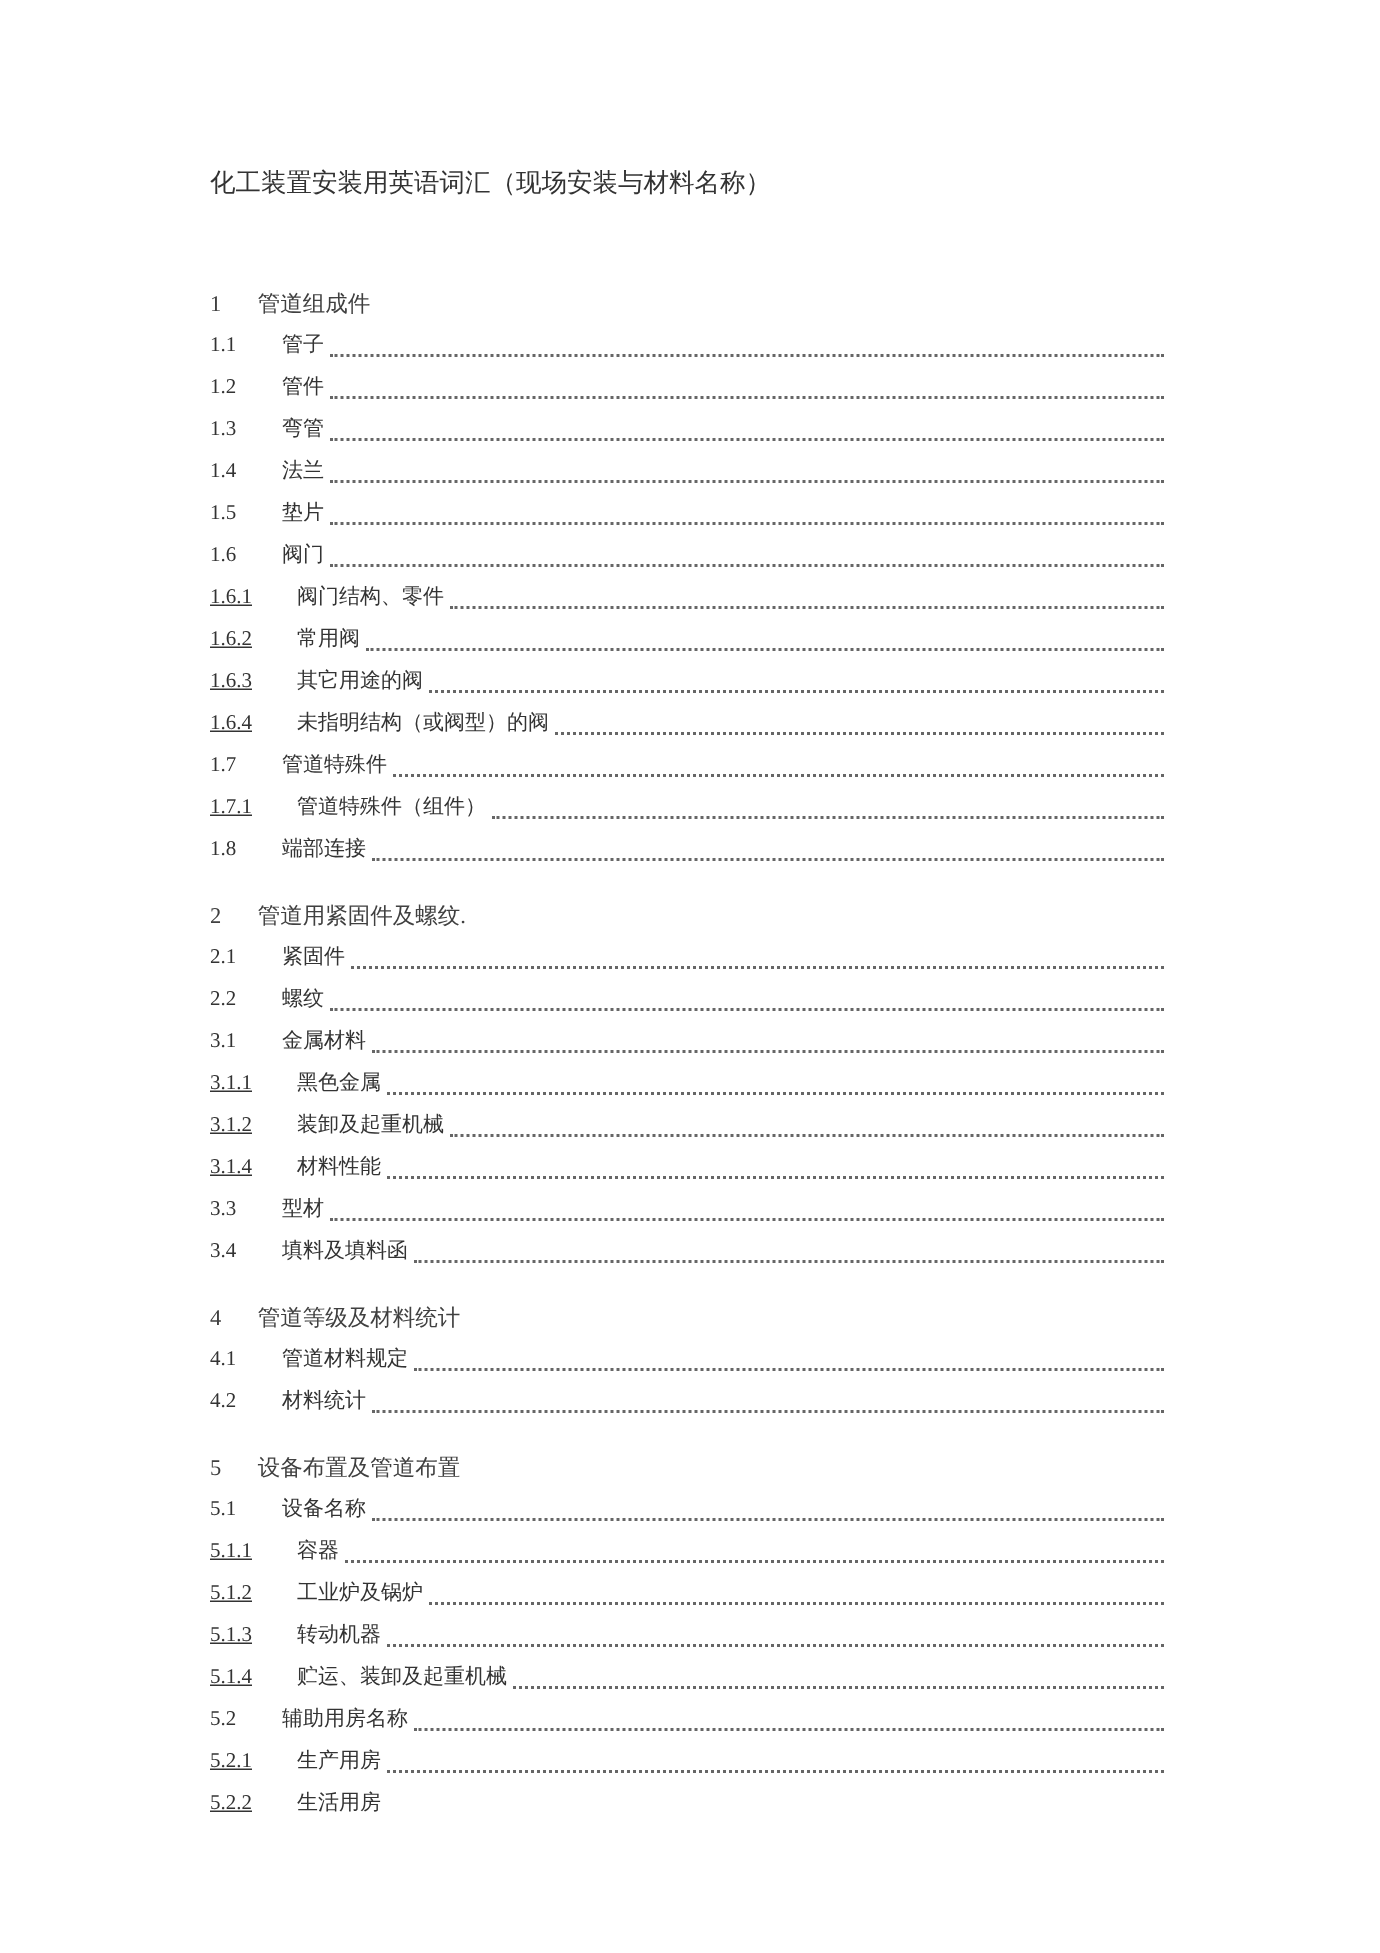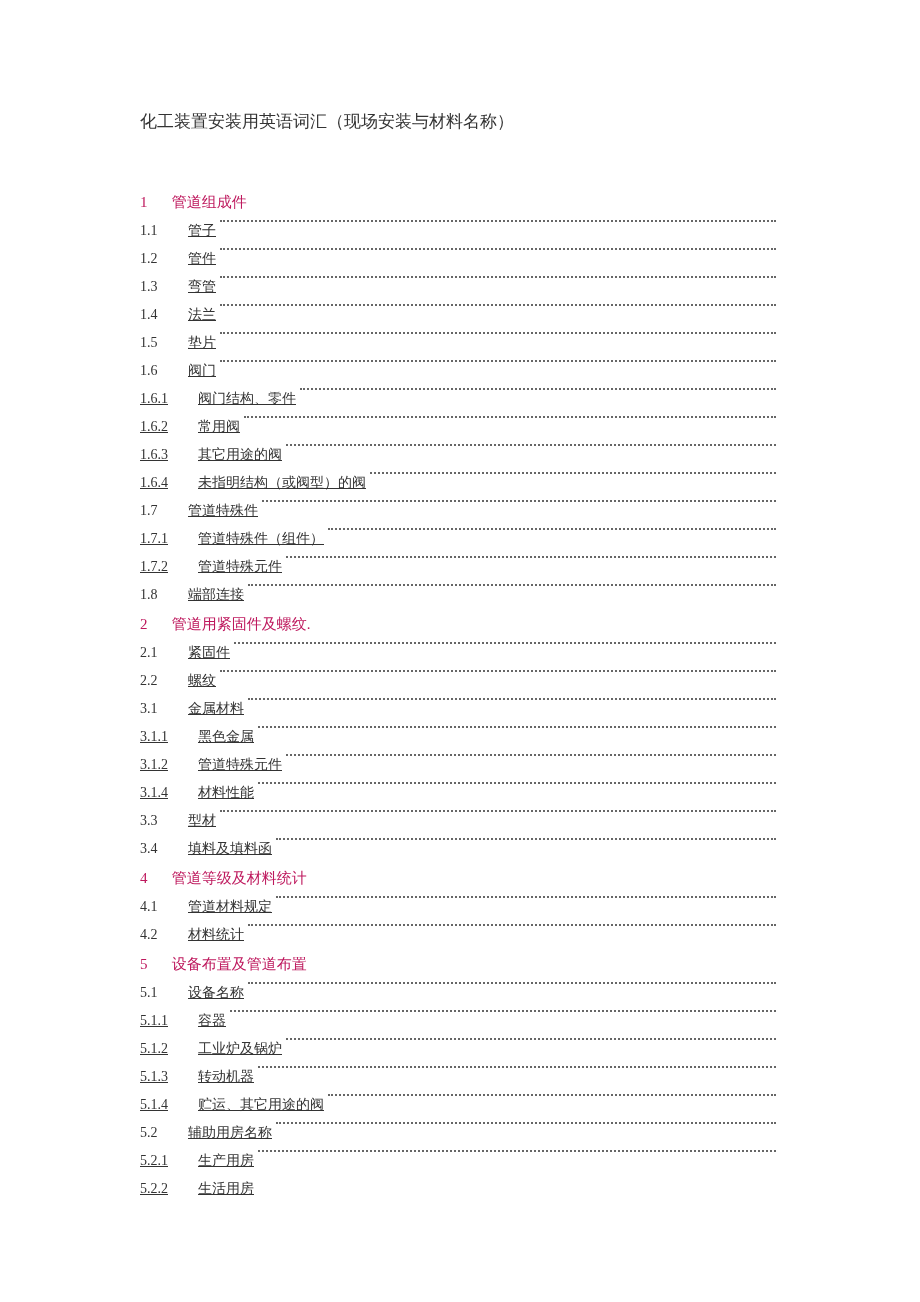--- a/index.html
+++ b/index.html
@@ -14,45 +14,44 @@
       font-family: "SimSun", "宋体", serif;
       padding: 110px 140px 60px 140px;
     }
     .doc-title {
       font-size: 17px;
       color: #333;
       margin-bottom: 60px;
     }
     .section-heading {
       font-size: 15px;
-      color: #be185d;
+      color: #404040;
       margin-bottom: 8px;
-      margin-top: 10px;
+      margin-top: 24px;
       font-family: Liberation Serif, serif;
     }
     .section-heading .num {
       display: inline-block;
       min-width: 28px;
     }
     .toc-entry {
       display: flex;
-      align-items: flex-start;
+      align-items: flex-end;
       font-size: 14px;
       color: #333;
       margin-bottom: 7px;
       line-height: 1.5;
     }
     .toc-num {
       display: inline-block;
       min-width: 48px;
       white-space: nowrap;
     }
     .toc-label {
       white-space: nowrap;
-      text-decoration: underline;
     }
     .toc-dots {
       flex: 1;
       border-bottom: 2px dotted #666;
       margin: 0 4px 3px 4px;
       min-width: 10px;
     }
     .indent-1 .toc-num {
       min-width: 58px;
       text-decoration: underline;
@@ -118,25 +117,20 @@
     <div class="toc-entry">
       <span class="toc-num">1.7</span>
       <span class="toc-label">管道特殊件</span>
       <span class="toc-dots"></span>
     </div>
     <div class="toc-entry indent-1">
       <span class="toc-num">1.7.1</span>
       <span class="toc-label">管道特殊件（组件）</span>
       <span class="toc-dots"></span>
     </div>
-    <div class="toc-entry indent-1">
-      <span class="toc-num">1.7.2</span>
-      <span class="toc-label">管道特殊元件</span>
-      <span class="toc-dots"></span>
-    </div>
     <div class="toc-entry">
       <span class="toc-num">1.8</span>
       <span class="toc-label">端部连接</span>
       <span class="toc-dots"></span>
     </div>
     <div class="section-heading"><span class="num">2</span><span> 管道用紧固件及螺纹.</span></div>
     <div class="toc-entry">
       <span class="toc-num">2.1</span>
       <span class="toc-label">紧固件</span>
       <span class="toc-dots"></span>
@@ -151,21 +145,21 @@
       <span class="toc-label">金属材料</span>
       <span class="toc-dots"></span>
     </div>
     <div class="toc-entry indent-1">
       <span class="toc-num">3.1.1</span>
       <span class="toc-label">黑色金属</span>
       <span class="toc-dots"></span>
     </div>
     <div class="toc-entry indent-1">
       <span class="toc-num">3.1.2</span>
-      <span class="toc-label">管道特殊元件</span>
+      <span class="toc-label">装卸及起重机械</span>
       <span class="toc-dots"></span>
     </div>
     <div class="toc-entry indent-1">
       <span class="toc-num">3.1.4</span>
       <span class="toc-label">材料性能</span>
       <span class="toc-dots"></span>
     </div>
     <div class="toc-entry">
       <span class="toc-num">3.3</span>
       <span class="toc-label">型材</span>
@@ -203,21 +197,21 @@
       <span class="toc-label">工业炉及锅炉</span>
       <span class="toc-dots"></span>
     </div>
     <div class="toc-entry indent-1">
       <span class="toc-num">5.1.3</span>
       <span class="toc-label">转动机器</span>
       <span class="toc-dots"></span>
     </div>
     <div class="toc-entry indent-1">
       <span class="toc-num">5.1.4</span>
-      <span class="toc-label">贮运、其它用途的阀</span>
+      <span class="toc-label">贮运、装卸及起重机械</span>
       <span class="toc-dots"></span>
     </div>
     <div class="toc-entry">
       <span class="toc-num">5.2</span>
       <span class="toc-label">辅助用房名称</span>
       <span class="toc-dots"></span>
     </div>
     <div class="toc-entry indent-1">
       <span class="toc-num">5.2.1</span>
       <span class="toc-label">生产用房</span>

